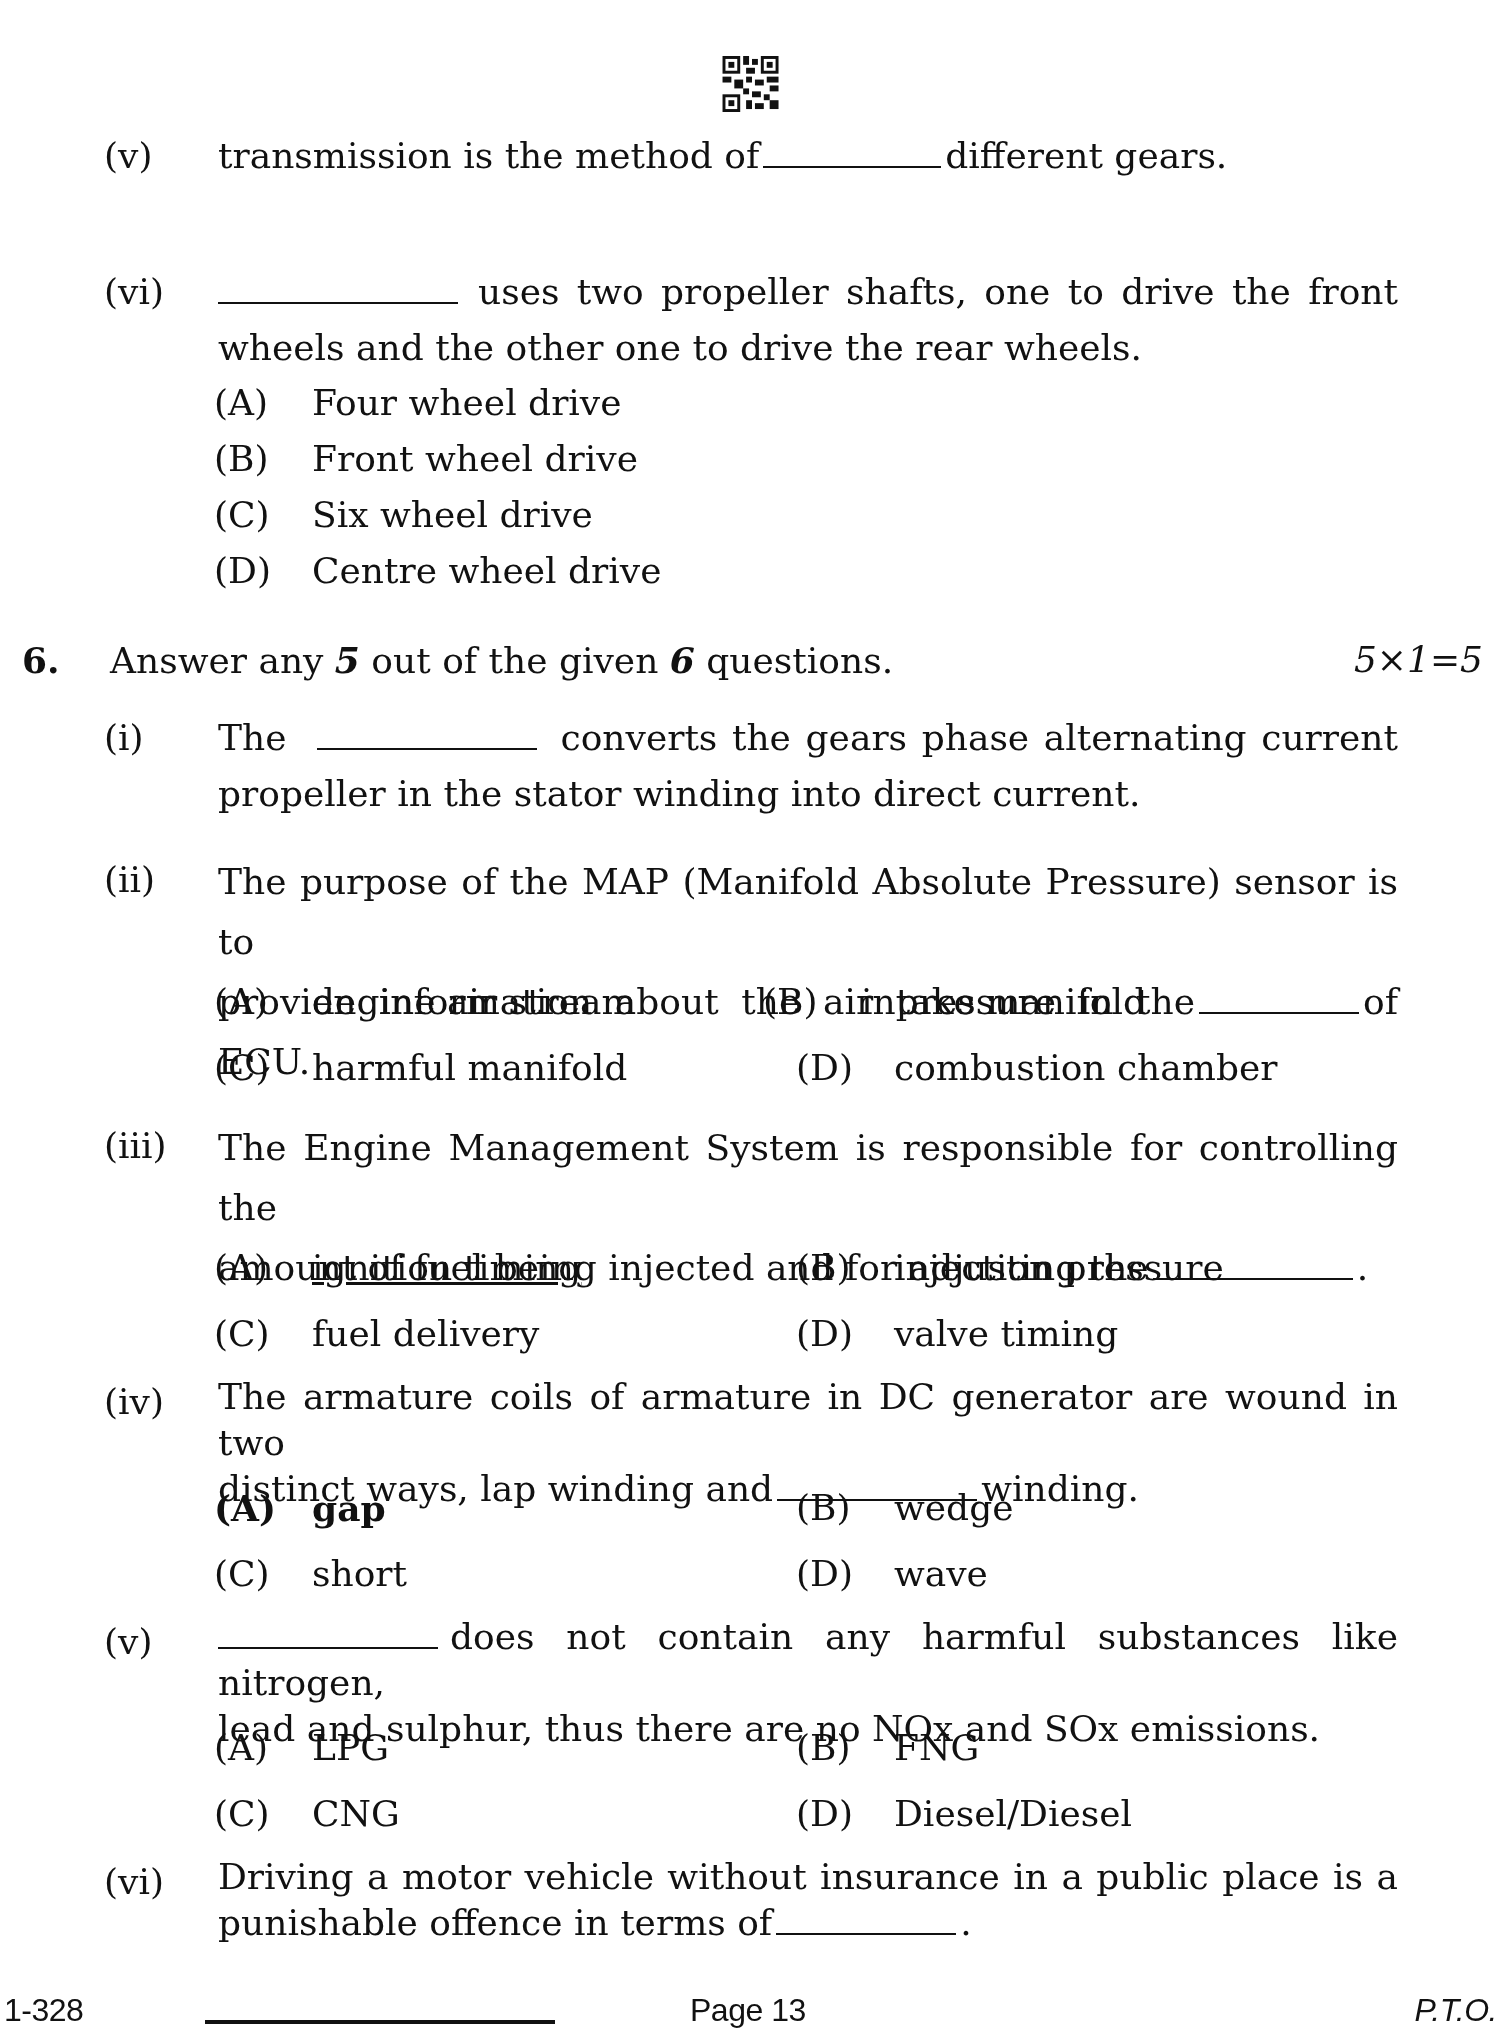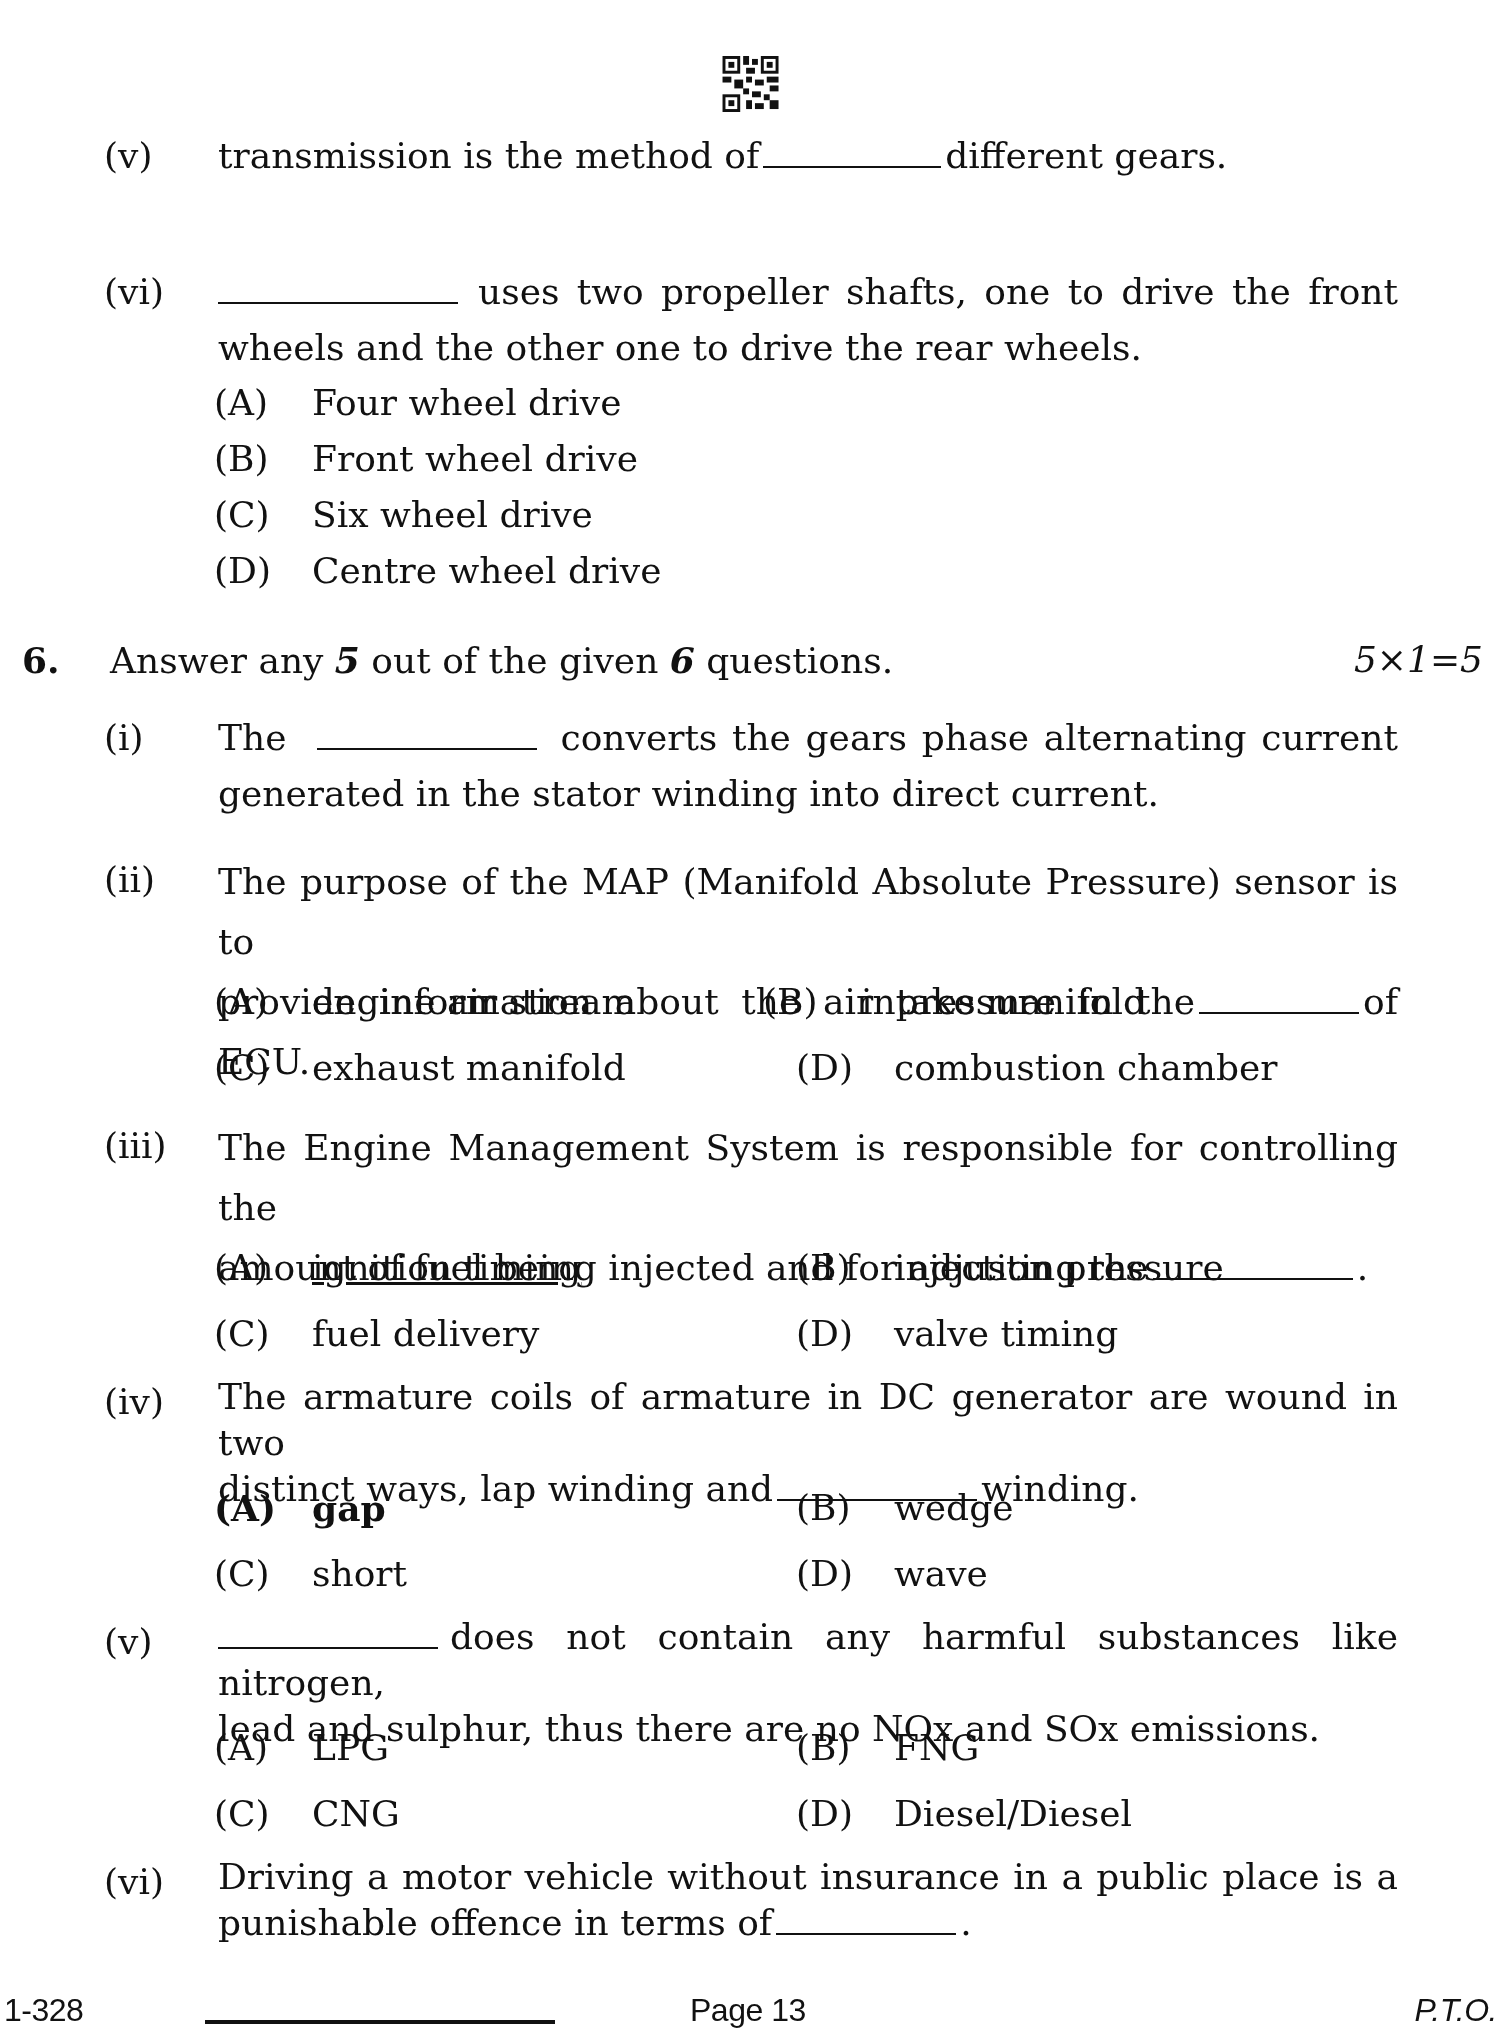--- a/index.html
+++ b/index.html
@@ -150,33 +150,33 @@
 </div>
 
 <div class="q6">6.</div>
 <div class="q6-text"><span>Answer any </span><b><i>5</i></b><span> out of the given </span><b><i>6</i></b><span> questions.</span></div>
 <div class="marks">5×1=5</div>
 
 <div>
   <div class="num abs" style="left:104px; top:710px;">(i)</div>
   <div class="body" style="top:710px;">
     <span class="justify-line"><span>The</span><span class="blank" style="width:220px; margin-left:30px; margin-right:24px;"></span><span>converts the gears phase alternating current</span></span>
-    <span>generated in the stator winding into direct current.</span>
+    <span>propeller in the stator winding into direct current.</span>
   </div>
 </div>
 
 <div>
   <div class="num abs" style="left:104px; top:852px;">(ii)</div>
   <div class="body" style="top:852px; line-height:60px;">
     <span class="justify-line">The purpose of the MAP (Manifold Absolute Pressure) sensor is to</span>
     <span>provide information about the air pressure in the</span><span class="blank" style="width:160px;"></span><span>of ECU.</span>
   </div>
   <div class="opt" style="left:214px; top:974px;"><span class="lbl">(A)</span><span>engine air stream</span></div>
   <div class="opt" style="left:763px; top:974px;"><span class="lbl">(B)</span><span>intake manifold</span></div>
-  <div class="opt" style="left:214px; top:1040px;"><span class="lbl">(C)</span><span>exhaust manifold</span></div>
+  <div class="opt" style="left:214px; top:1040px;"><span class="lbl">(C)</span><span>harmful manifold</span></div>
   <div class="opt" style="left:796px; top:1040px;"><span class="lbl">(D)</span><span>combustion chamber</span></div>
 </div>
 
 <div>
   <div class="num abs" style="left:104px; top:1118px;">(iii)</div>
   <div class="body" style="top:1118px; line-height:60px;">
     <span class="justify-line">The Engine Management System is responsible for controlling the</span>
     <span>amount of fuel being injected and for adjusting the</span><span class="blank" style="width:200px;"></span><span>.</span>
   </div>
   <div class="opt" style="left:214px; top:1240px;text-decoration:underline;"><span class="lbl">(A)</span><span>ignition timing</span></div>

